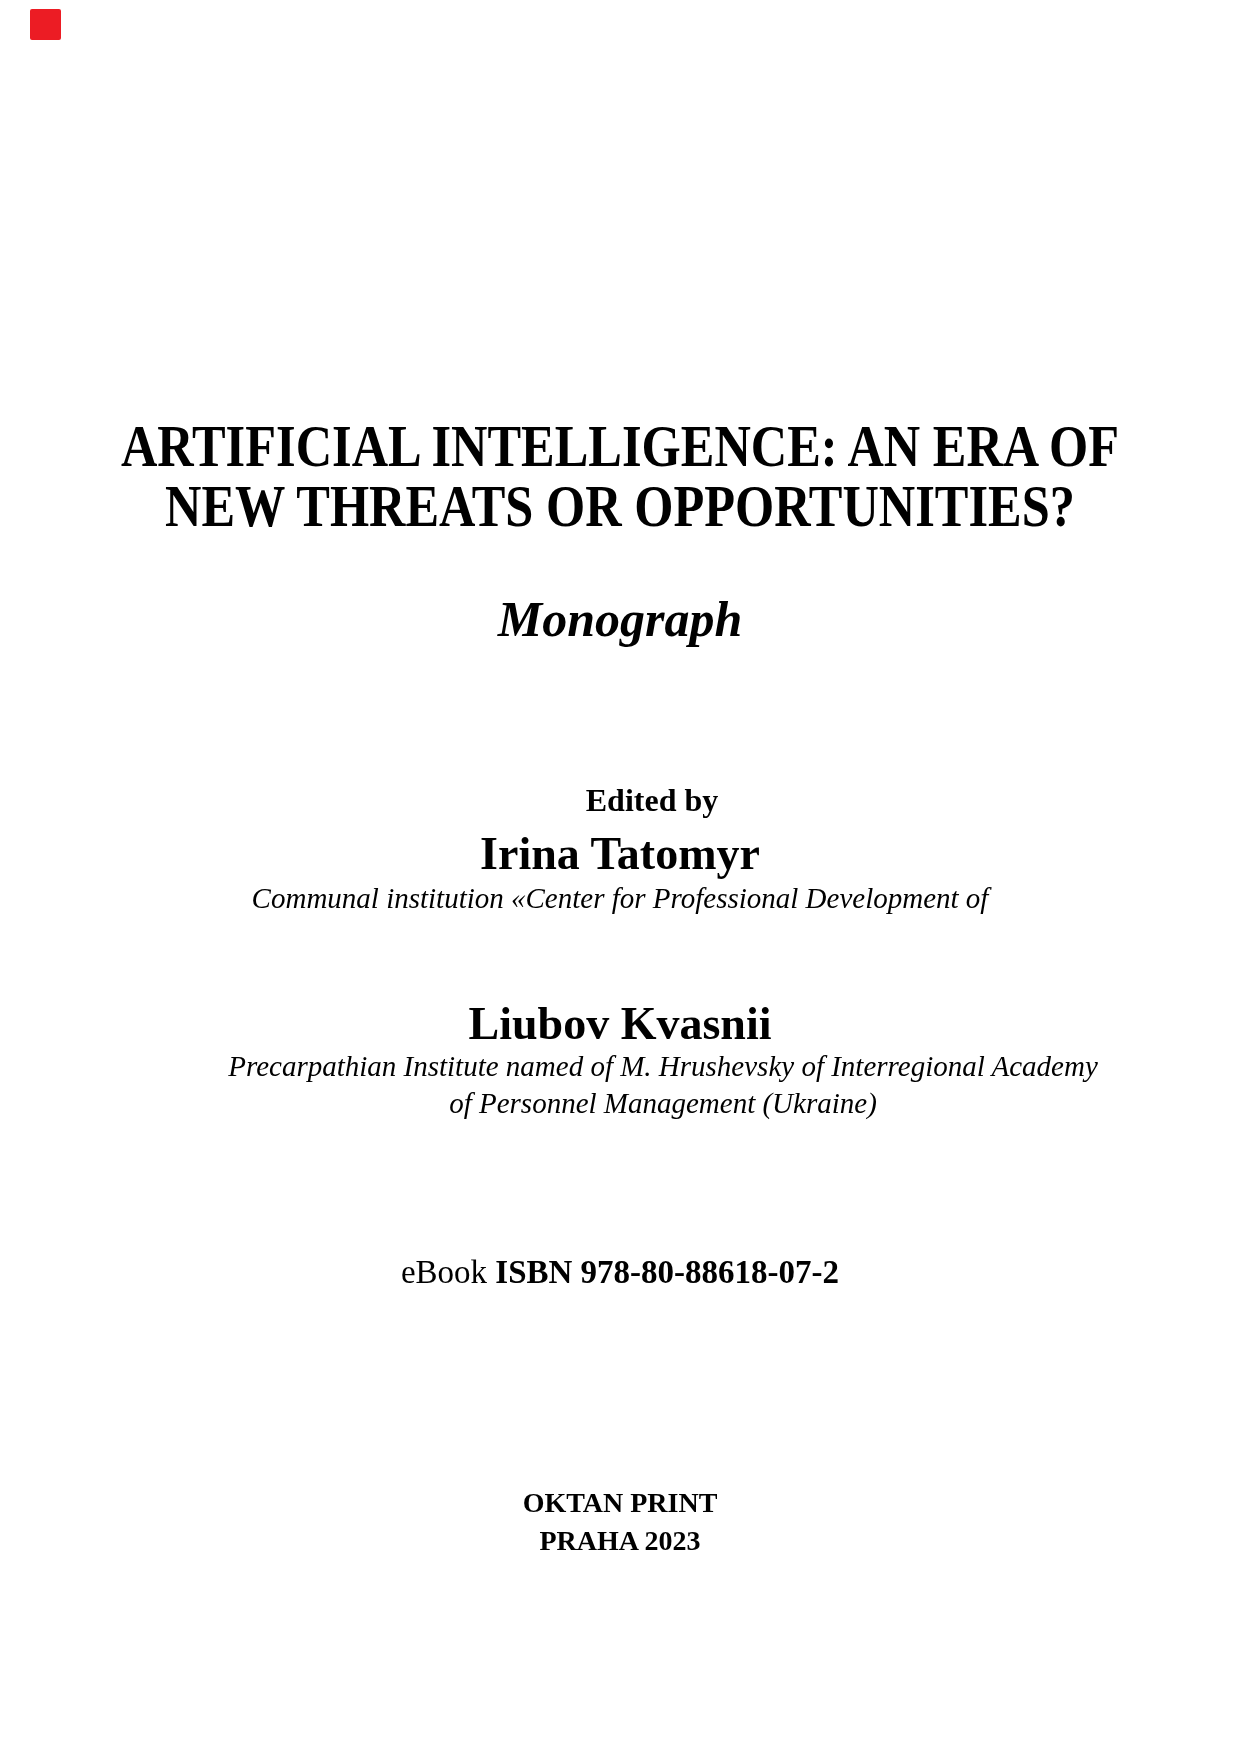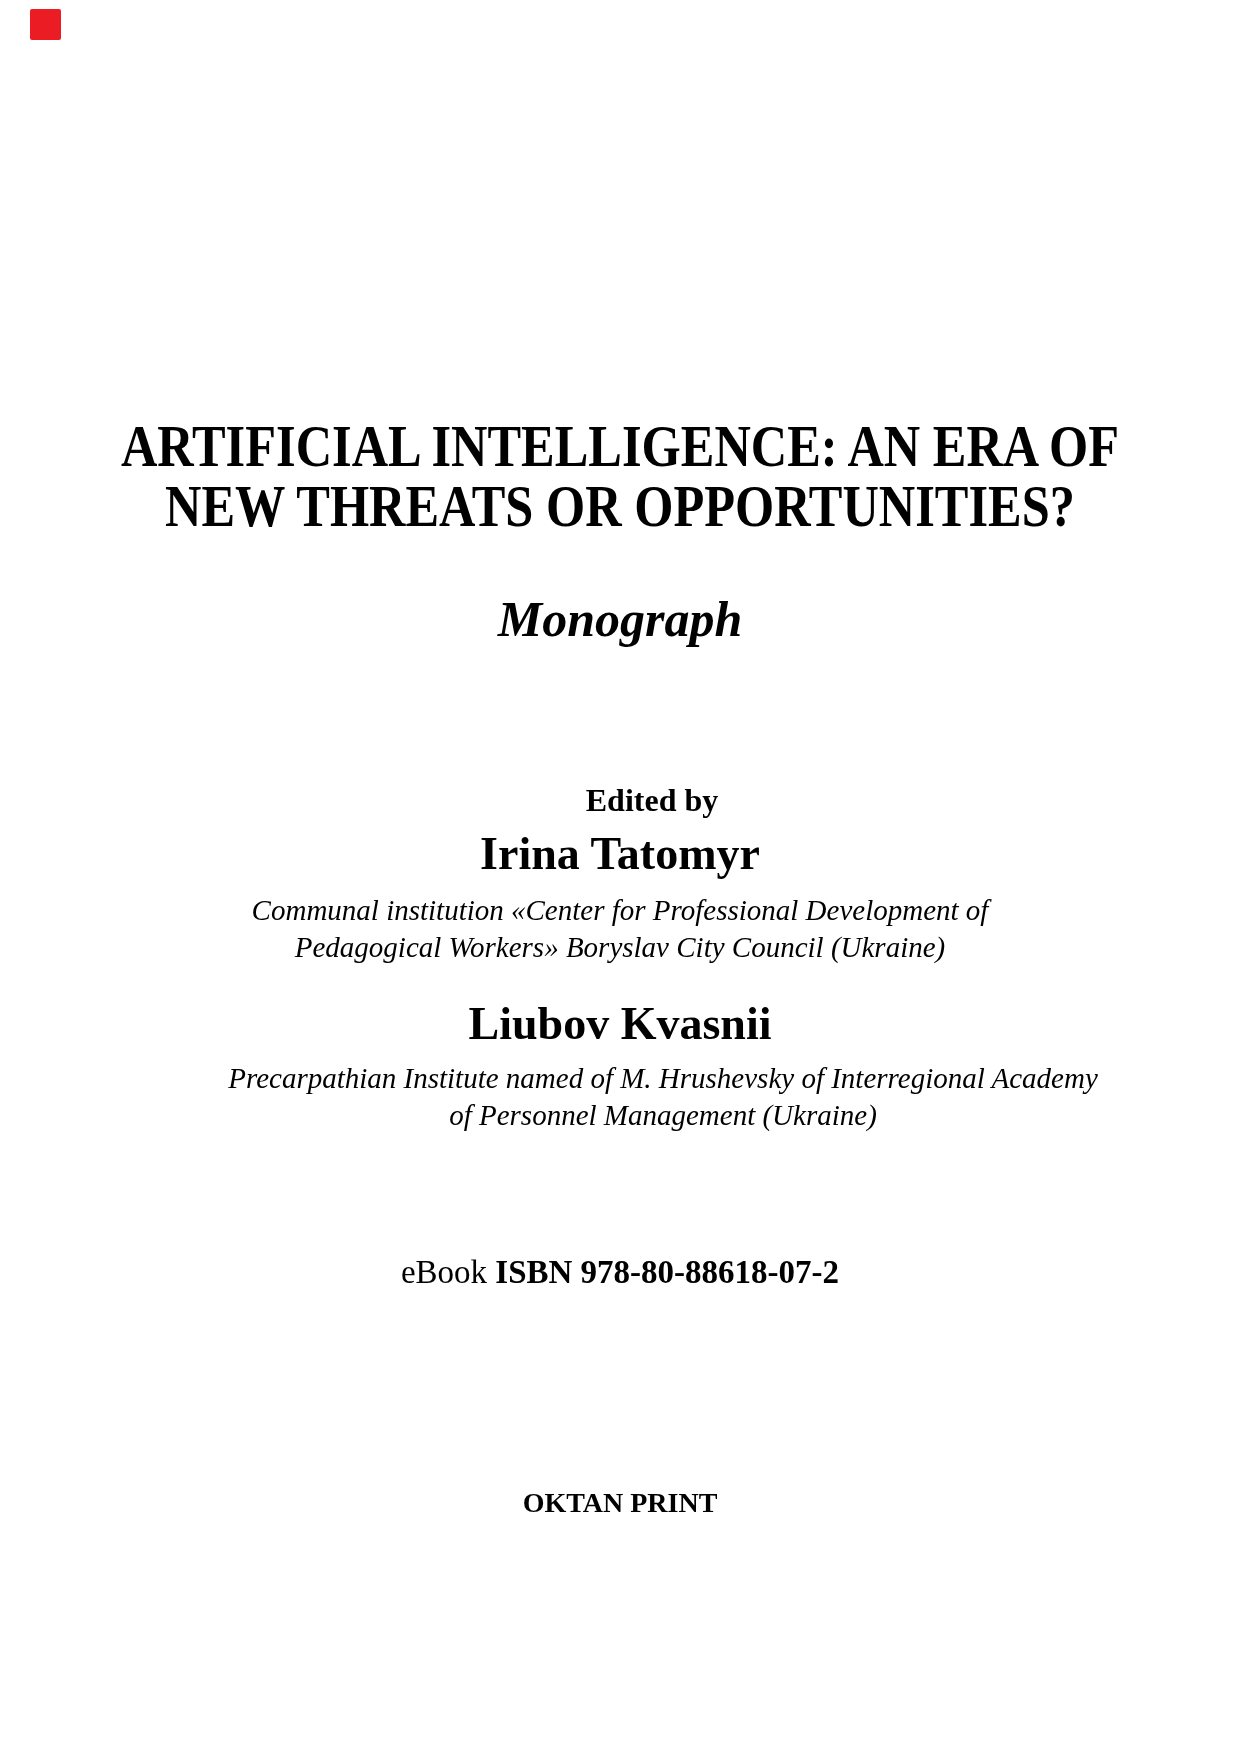--- a/index.html
+++ b/index.html
@@ -49,21 +49,21 @@
   .edited-by {
     top: 779px;
     font-size: 32px;
     font-weight: bold;
     line-height: 42px;
     padding-left: 32px;
   }
   .editor-name { font-size: 46px; font-weight: bold; line-height: 50px; }
   .editor-name-1 { top: 829px; text-align: center; }
   .editor-name-2 { top: 999px; }
-  .affiliation { font-size: 29px; font-style: italic; line-height: 37px; margin-top: 12px; }
+  .affiliation { font-size: 29px; font-style: italic; line-height: 37px; }
   .affiliation-1 { top: 880px; }
   .affiliation-2 { top: 1048px; padding-left: 43px; }
   .isbn-line { top: 1253px; font-size: 33px; line-height: 38px; }
   .isbn-number { font-weight: bold; }
   .imprint { top: 1484px; font-size: 28px; font-weight: bold; line-height: 38px; }
 </style>
 </head>
 <body>
 
 <div class="page">
@@ -76,32 +76,32 @@
   </h1>
 
   <div class="abs subtitle">Monograph</div>
 
   <div class="abs edited-by">Edited by</div>
 
   <div class="abs editor-name editor-name-1">Irina Tatomyr</div>
 
   <div class="abs affiliation affiliation-1">
     <div>Communal institution «Center for Professional Development of</div>
-    <div>Pedagogical Workers» Boryslav City Council (Ukraine)</div>
   </div>
 
   <div class="abs editor-name editor-name-2">Liubov Kvasnii</div>
 
   <div class="abs affiliation affiliation-2">
     <div>Precarpathian Institute named of M. Hrushevsky of Interregional Academy</div>
     <div>of Personnel Management (Ukraine)</div>
   </div>
 
   <div class="abs isbn-line">
     <span>eBook</span>
     <span class="isbn-number">ISBN 978-80-88618-07-2</span>
   </div>
 
   <div class="abs imprint">
     <div>OKTAN PRINT</div>
+    <div>PRAHA 2023</div>
   </div>
 
 </div>
 
 </body></html>

